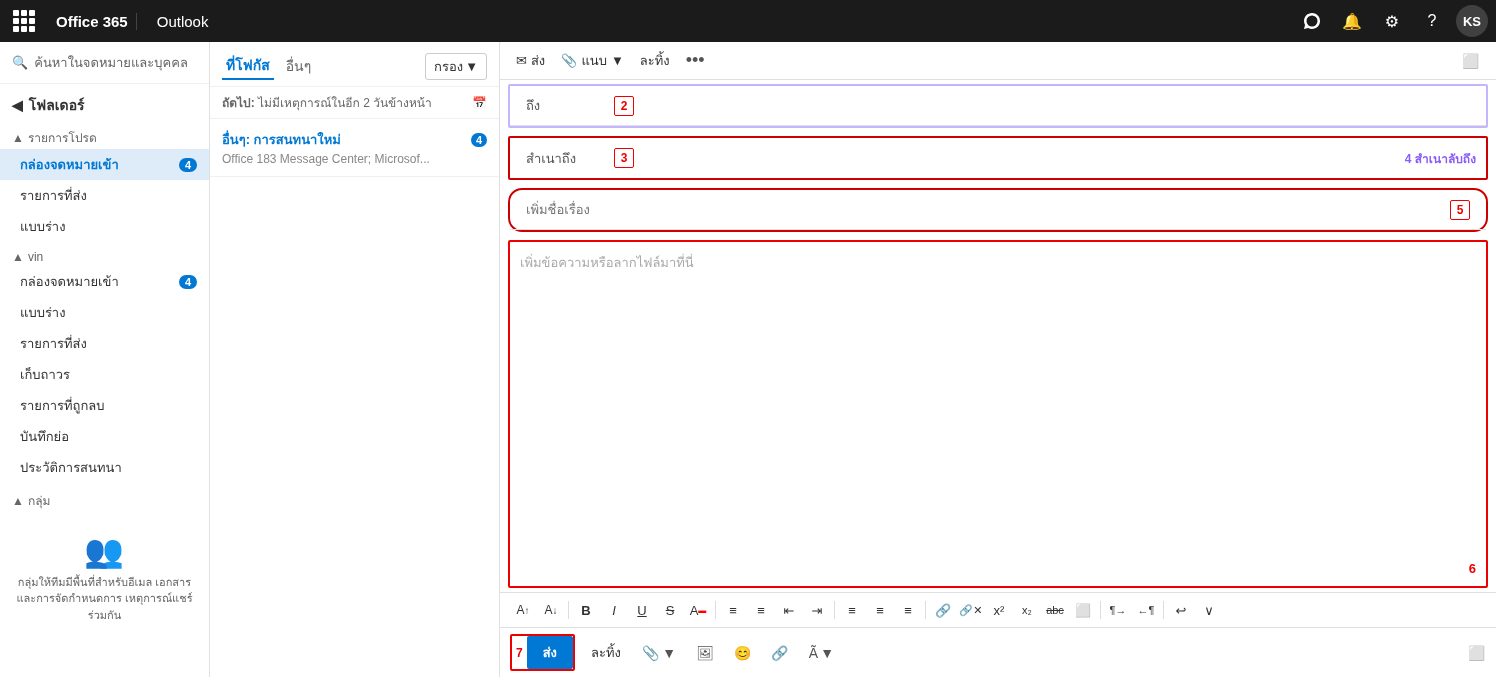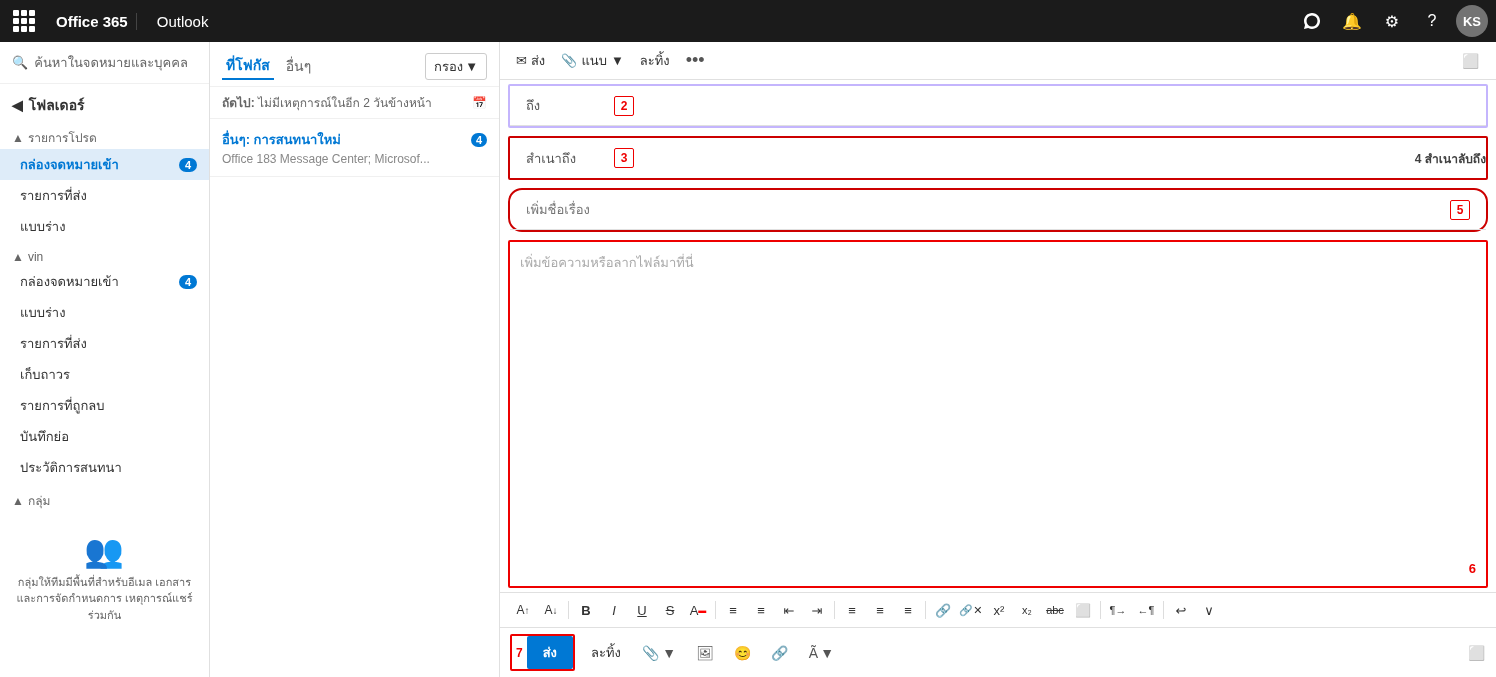--- a/index.html
+++ b/index.html
@@ -28,21 +28,21 @@
     .topbar-product { font-size: 15px; color: #fff; padding: 0 12px; }
     .topbar-spacer { flex: 1; }
     .topbar-icon {
       width: 32px; height: 32px;
       display: flex; align-items: center; justify-content: center;
       color: #fff; font-size: 16px; cursor: pointer;
       border-radius: 3px;
     }
     .topbar-avatar {
       width: 32px; height: 32px;
-      background: #737373;
+      background: #404040;
       border-radius: 50%;
       display: flex; align-items: center; justify-content: center;
       font-size: 13px; font-weight: 600; color: #fff; cursor: pointer;
     }
 
     
     .main-layout {
       display: flex;
       height: calc(100vh - 42px);
     }
@@ -406,21 +406,21 @@
         <input class="compose-field-input" style="margin-left: 8px;" type="text" placeholder="">
       </div>
     </div>
 
     <div style="border: 2px solid #cc0000; margin: 4px 8px; border-radius: 2px; display: flex; align-items: center;">
       <div class="compose-field" style="flex:1; border-bottom: none;">
         <span class="compose-field-label">สำเนาถึง</span>
         <span class="annotation-num">3</span>
         <input class="compose-field-input" style="margin-left: 8px;" type="text" placeholder="">
       </div>
-      <span style="color:#404040; font-size:12px; font-weight:700; white-space:nowrap;">4  สำเนาลับถึง</span>
+      <span style="color:#8b5cf6; font-size:12px; font-weight:700; padding-right:10px; white-space:nowrap;">4  สำเนาลับถึง</span>
     </div>
 
     <div style="border: 2px solid #cc0000; margin: 4px 8px; border-radius: 14px;">
       <div class="compose-field">
         <input class="compose-field-input" type="text" placeholder="เพิ่มชื่อเรื่อง" style="">
         <span class="annotation-num">5</span>
       </div>
     </div>
 
     <div class="compose-body">

